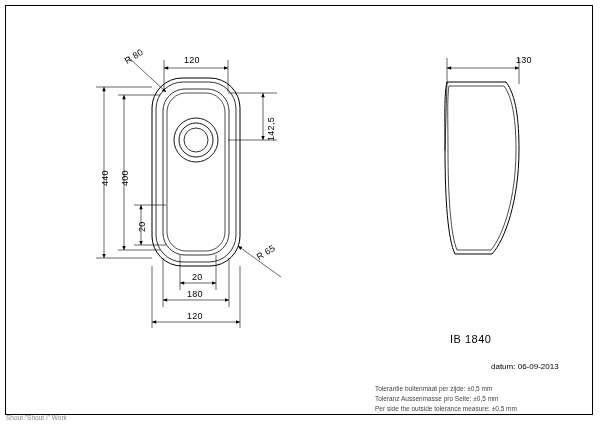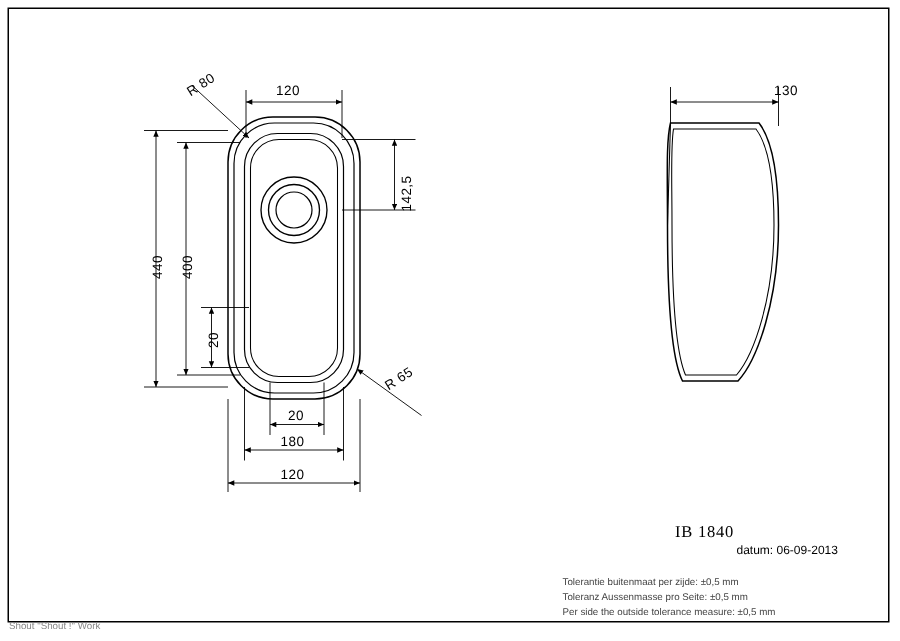--- a/index.html
+++ b/index.html
@@ -146,21 +146,21 @@
   <div class="lbl rot" style="left:100px;top:186px;">440</div>
   <div class="lbl rot" style="left:120px;top:186px;">400</div>
   <div class="lbl rot" style="left:137px;top:232px;">20</div>
   <div class="lbl" style="left:260px;top:252px;transform:rotate(-32deg);transform-origin:left bottom;">R 65</div>
   <div class="lbl" style="left:192px;top:272px;">20</div>
   <div class="lbl" style="left:187px;top:289px;">180</div>
   <div class="lbl" style="left:187px;top:311px;">120</div>
 
   <div class="lbl" style="left:472px;top:55px;margin-left:44px;">130</div>
 
-  <div class="title" style="left:450px;top:349px;font-family:Liberation Serif, serif;">IB 1840</div>
+  <div class="title" style="left:450px;top:333px;">IB 1840</div>
   <div class="small" style="left:450px;top:362px;">datum: 06-09-2013</div>
 
   <div class="footer-note" style="left:375px;top:385px;">Tolerantie buitenmaat per zijde: ±0,5 mm</div>
   <div class="footer-note" style="left:375px;top:395px;">Toleranz Aussenmasse pro Seite: ±0,5 mm</div>
   <div class="footer-note" style="left:375px;top:405px;">Per side the outside tolerance measure: ±0,5 mm</div>
 
   <div class="footer-note" style="left:6px;top:414px;color:#888;">Shout "Shout !" Work</div>
 
 </div>
 

